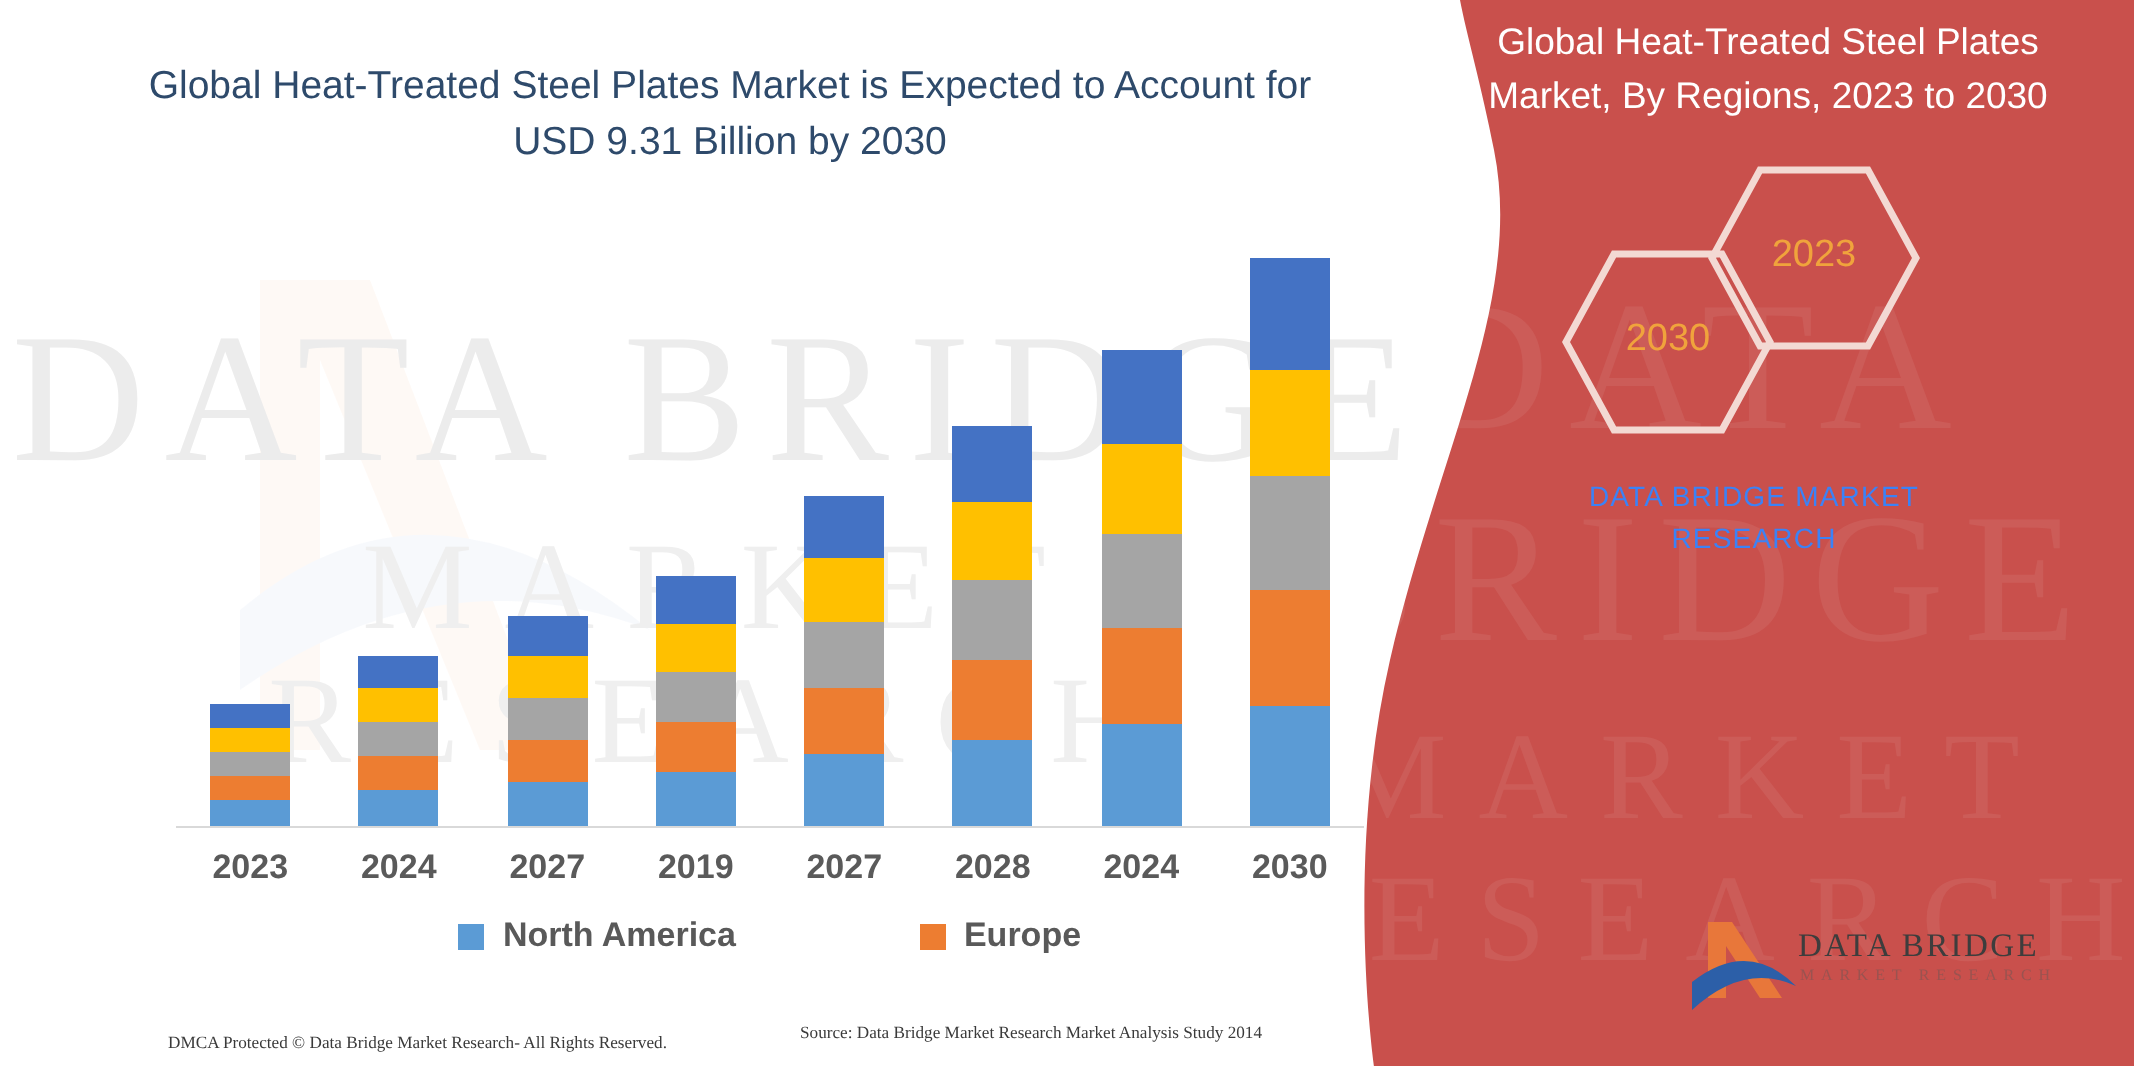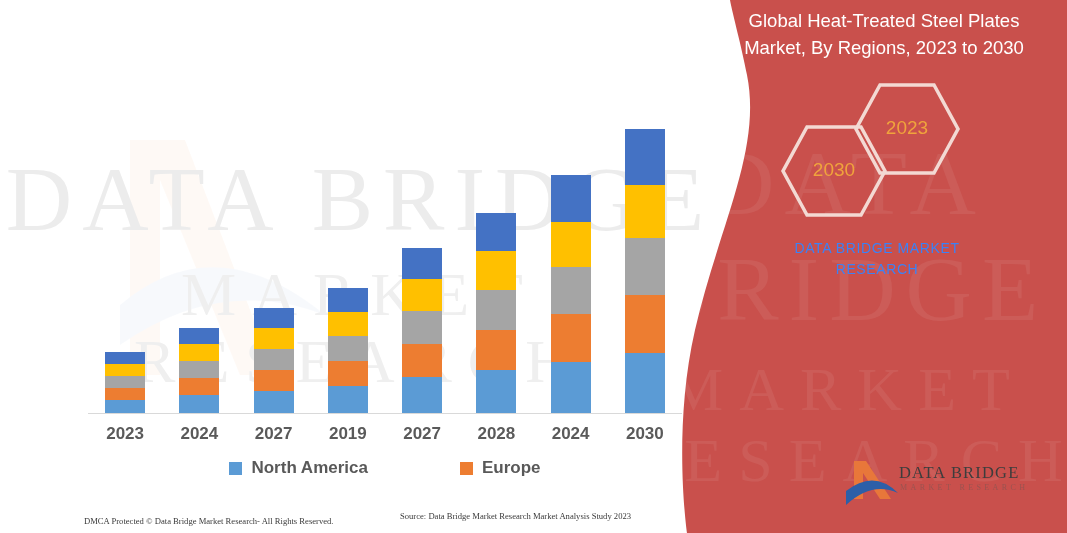--- a/index.html
+++ b/index.html
@@ -126,20 +126,21 @@
   <svg class="wm wm-b" viewBox="0 0 260 290">
     <path d="M40 20 L40 255 L70 255 L70 60 L150 255 L185 255 L95 20 Z" fill="#fdecdf"></path>
     <path d="M30 185 q95 -80 205 10 q-105 -40 -205 30 Z" fill="#e8eef7"></path>
   </svg>
 
   <div class="wm wm-text">
     <span>DATA BRIDGE</span>
     <span class="l2">MARKET RESEARCH</span>
   </div>
 
+  <div class="main-title">Global Heat-Treated Steel Plates Market is Expected to Account for USD 9.31 Billion by 2030</div>
 
   <div class="axis-line"></div>
   <div class="bars" id="bars">
       <div class="bar-col">
         <div class="bar">
           <div class="seg" style="height: 13px; background: rgb(91, 155, 213);"></div>
           <div class="seg" style="height: 12px; background: rgb(237, 125, 49);"></div>
           <div class="seg" style="height: 12px; background: rgb(165, 165, 165);"></div>
           <div class="seg" style="height: 12px; background: rgb(255, 192, 0);"></div>
           <div class="seg" style="height: 12px; background: rgb(68, 114, 196);"></div>
@@ -225,21 +226,21 @@
         <span class="legend-label">North America</span>
       </div>
       <div class="legend-item">
         <span class="legend-swatch" style="background: rgb(237, 125, 49);"></span>
         <span class="legend-label">Europe</span>
       </div>
     </div>
 
   <div class="footer">
     <span class="f1">DMCA Protected © Data Bridge Market Research-  All Rights Reserved.</span>
-    <span class="f2">Source: Data Bridge Market Research  Market Analysis Study 2023</span>
+    <span class="f2">Source: Data Bridge Market Research  Market Analysis Study 2014</span>
   </div>
 
   <div class="panel">
     <svg viewBox="0 0 400 533" preserveAspectRatio="none">
       <path d="M63 0 L400 0 L400 533 L20 533 C 20 533 5 430 28 330 C 52 226 95 150 80 75 C 74 44 66 16 63 0 Z" fill="#C9504C"></path>
     </svg>
 
     <div class="panel-inner">
       <div class="wm-panel">
         <span>DATA BRIDGE</span>

